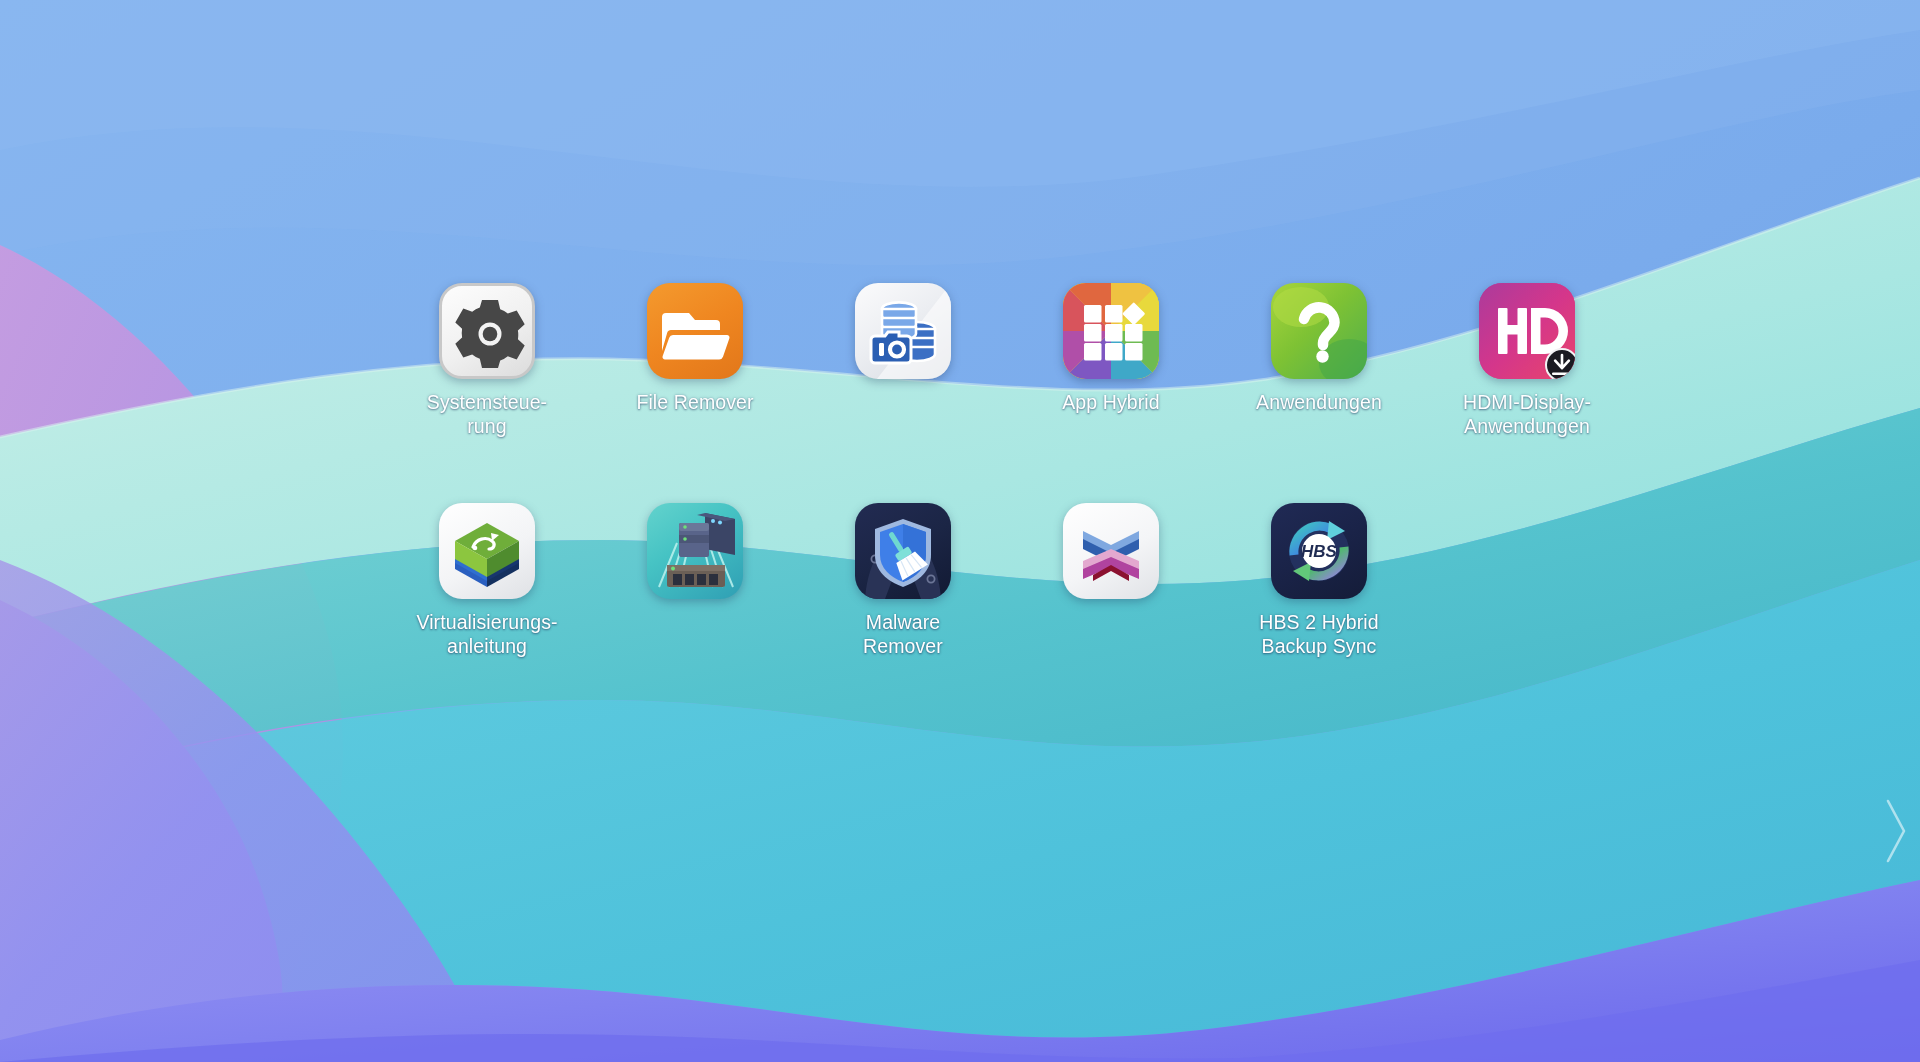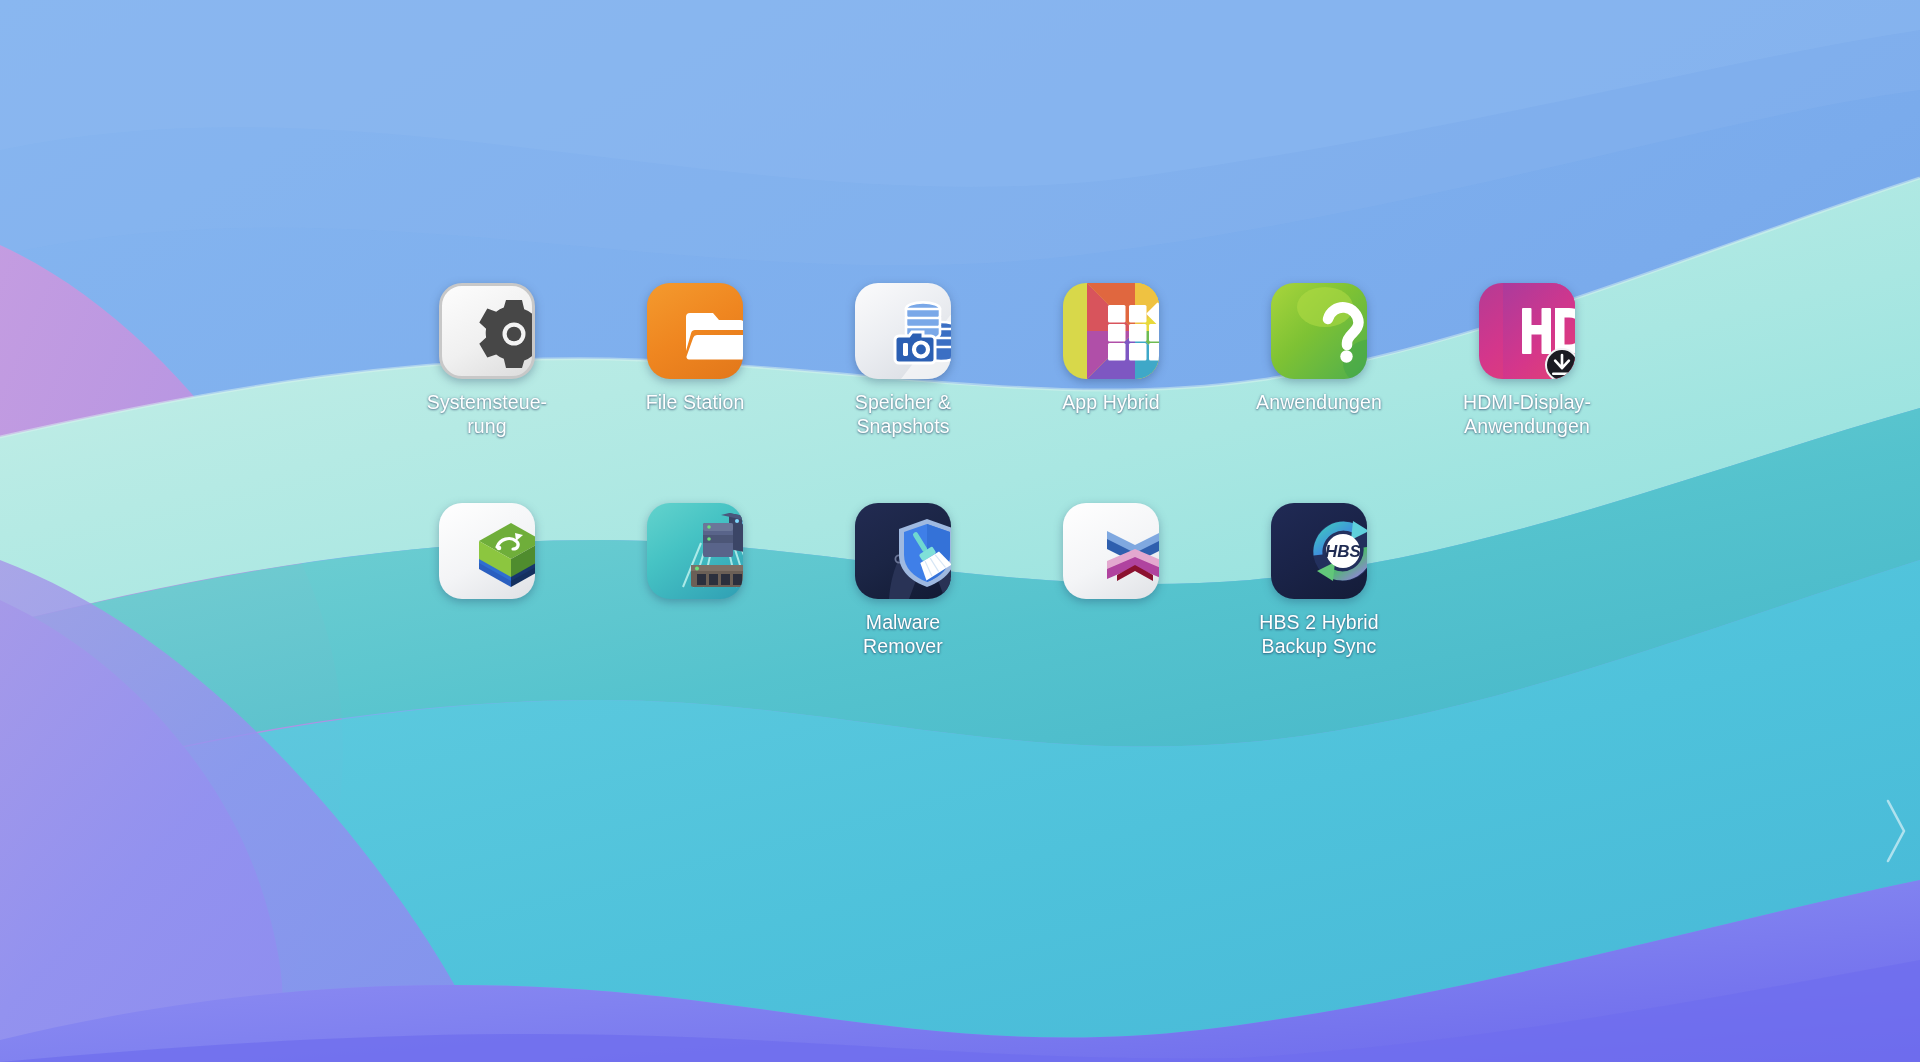--- a/index.html
+++ b/index.html
@@ -51,21 +51,20 @@
     position: relative;
     filter: drop-shadow(0 3px 5px rgba(20,40,80,0.30));
   }
 
   .tile {
     width: 96px;
     height: 96px;
     border-radius: 23px;
     position: relative;
     overflow: hidden;
-    padding-left: 24px;
   }
 
   .app-label {
     margin-top: 11px;
     width: 195px;
     text-align: center;
     color: #ffffff;
     font-size: 19.5px;
     line-height: 24px;
     letter-spacing: 0.1px;
@@ -251,21 +250,21 @@
       <div class="tile-wrap">
         <div class="tile t-file">
           <svg viewBox="0 0 96 96">
             <path d="M19,30 h23 l6,7 h21 a4,4 0 0 1 4,4 v6 h-49 a4,4 0 0 0 -3.8,2.8 L15,68 V34
                      a4,4 0 0 1 4,-4 Z" fill="#ffffff"></path>
             <path d="M26,52 h54 a2.5,2.5 0 0 1 2.4,3.2 l-6.4,18.6 a4,4 0 0 1 -3.8,2.7 H18
                      a2.5,2.5 0 0 1 -2.4,-3.2 l6.6,-18.6 A4,4 0 0 1 26,52 Z" fill="#ffffff"></path>
           </svg>
         </div>
       </div>
-      <div class="app-label">File Station</div>
+      <div class="app-label">File Remover</div>
     </div>
 
     <div class="app-icon">
       <div class="tile-wrap">
         <div class="tile t-storage">
           <svg viewBox="0 0 96 96">
 
             <path d="M96,0 L96,96 L22,96 Z" fill="#ffffff" opacity="0.55"></path>
 
             <g fill="#3b6fc4" stroke="#ffffff" stroke-width="2.6">
@@ -284,22 +283,20 @@
 
             <g>
               <path d="M20,53 h10 l3,-4 h11 l0,4 h8 a4,4 0 0 1 4,4 v19 a4,4 0 0 1 -4,4
                        H20 a4,4 0 0 1 -4,-4 V57 a4,4 0 0 1 4,-4 Z" fill="#2b5fb3" stroke="#ffffff" stroke-width="3"></path>
               <rect x="24" y="60" width="5" height="13" rx="1.4" fill="#ffffff"></rect>
               <circle cx="42" cy="66.5" r="7" fill="none" stroke="#ffffff" stroke-width="4.2"></circle>
             </g>
           </svg>
         </div>
       </div>
-      <div class="app-label">Speicher &amp;
-Snapshots</div>
     </div>
 
     <div class="app-icon">
       <div class="tile-wrap">
         <div class="tile t-appcenter">
           <svg viewBox="0 0 96 96">
 
             <g>
               <rect x="0" y="0" width="96" height="96" fill="#e8c93a"></rect>
               <polygon points="48,48 0,0 48,0" fill="#e0673f"></polygon>
@@ -389,20 +386,22 @@
             <polygon points="80,56 48,74 48,80 80,62" fill="#17366e"></polygon>
             <polygon points="16,60 48,78 48,84 16,66" fill="#2a5fc0"></polygon>
             <polygon points="80,60 48,78 48,84 80,66" fill="#14305f"></polygon>
 
             <path d="M34,44 c3,-8 13,-11 19,-6 c4,3 2,8 -3,8" fill="none" stroke="#ffffff" stroke-width="3.2" stroke-linecap="round"></path>
             <polygon points="52,30 60,32 53,38" fill="#ffffff"></polygon>
             <circle cx="36" cy="45" r="2.3" fill="#ffffff"></circle>
           </svg>
         </div>
       </div>
+      <div class="app-label">Virtualisierungs-
+anleitung</div>
     </div>
 
     <div class="app-icon">
       <div class="tile-wrap">
         <div class="tile t-iscsi">
           <svg viewBox="0 0 96 96">
 
             <g stroke="#bff3ef" stroke-width="2" opacity="0.85">
               <line x1="30" y1="40" x2="12" y2="84"></line>
               <line x1="36" y1="40" x2="22" y2="84"></line>

